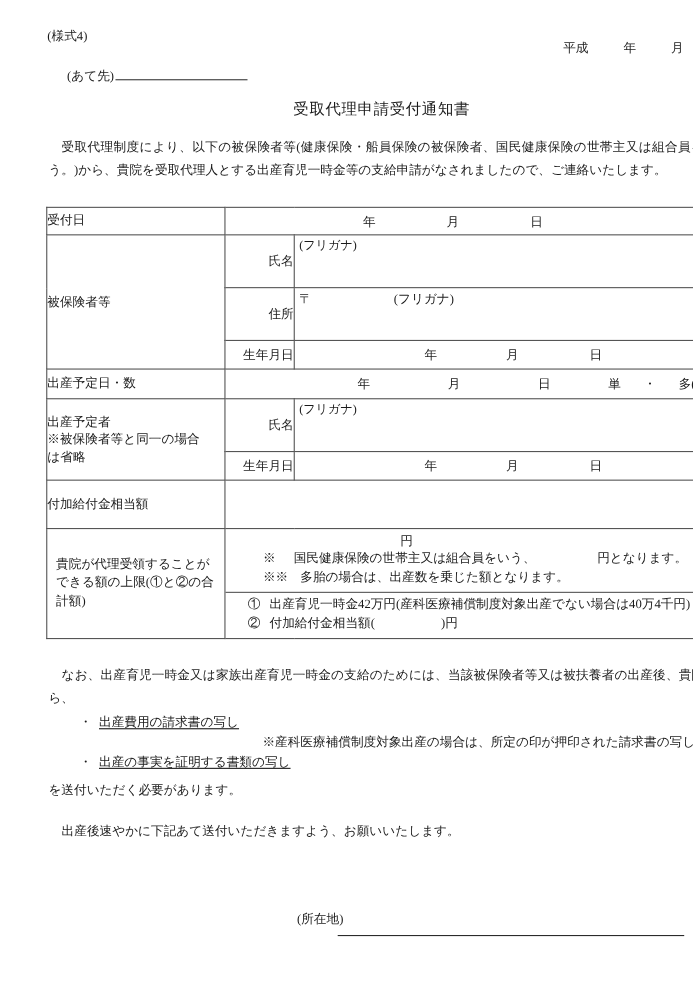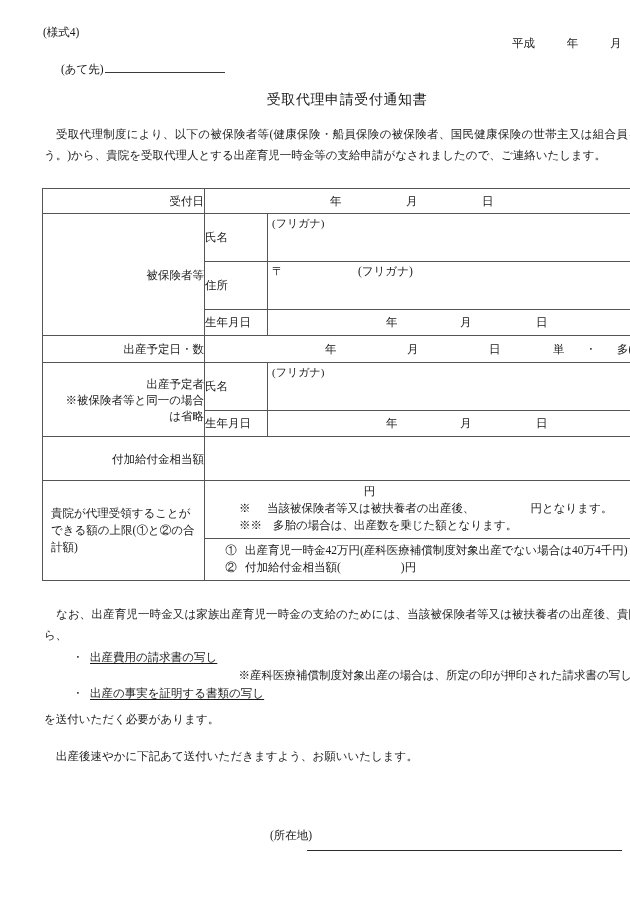--- a/index.html
+++ b/index.html
@@ -143,31 +143,31 @@
     border-collapse: collapse;
     table-layout: fixed;
     font-size: 11.5px;
   }
   .form-table td {
     border: 1px solid #555555;
     padding: 0;
     vertical-align: middle;
   }
   .lbl {
-    text-align: right;
+    text-align: left;
     line-height: 16px;
   }
   .lbl-left {
     text-align: left;
     padding: 4px 6px 4px 8px !important;
     line-height: 17px;
     vertical-align: top;
   }
   .sub-lbl {
-    text-align: left;
+    text-align: right;
     width: 63px;
   }
   .furi {
     display: block;
     font-size: 11px;
     padding: 2px 0 0 4px;
     line-height: 14px;
   }
   .ymd {
     display: block;
@@ -361,21 +361,21 @@
         <td colspan="2"></td>
       </tr>
 
       <tr>
         <td class="lbl-left">貴院が代理受領することができる額の上限(①と②の合計額)</td>
         <td colspan="2" style="padding:0 !important;vertical-align:top">
           <div style="border-bottom:1px solid #555555">
             <span class="amount-top">円</span>
             <span class="amount-notes">
               <span class="row">
-                <span class="mk1">※</span><span>当該被保険者等又は被扶養者の出産後、</span><span class="blank"></span><span>円となります。</span>
+                <span class="mk1">※</span><span>国民健康保険の世帯主又は組合員をいう、</span><span class="blank"></span><span>円となります。</span>
               </span>
               <span class="row">
                 <span class="mk2">※※</span><span>多胎の場合は、出産数を乗じた額となります。</span>
               </span>
             </span>
           </div>
           <div>
             <span class="amount-items">
               <span class="row">
                 <span class="num">①</span><span>出産育児一時金42万円(産科医療補償制度対象出産でない場合は40万4千円)</span>

